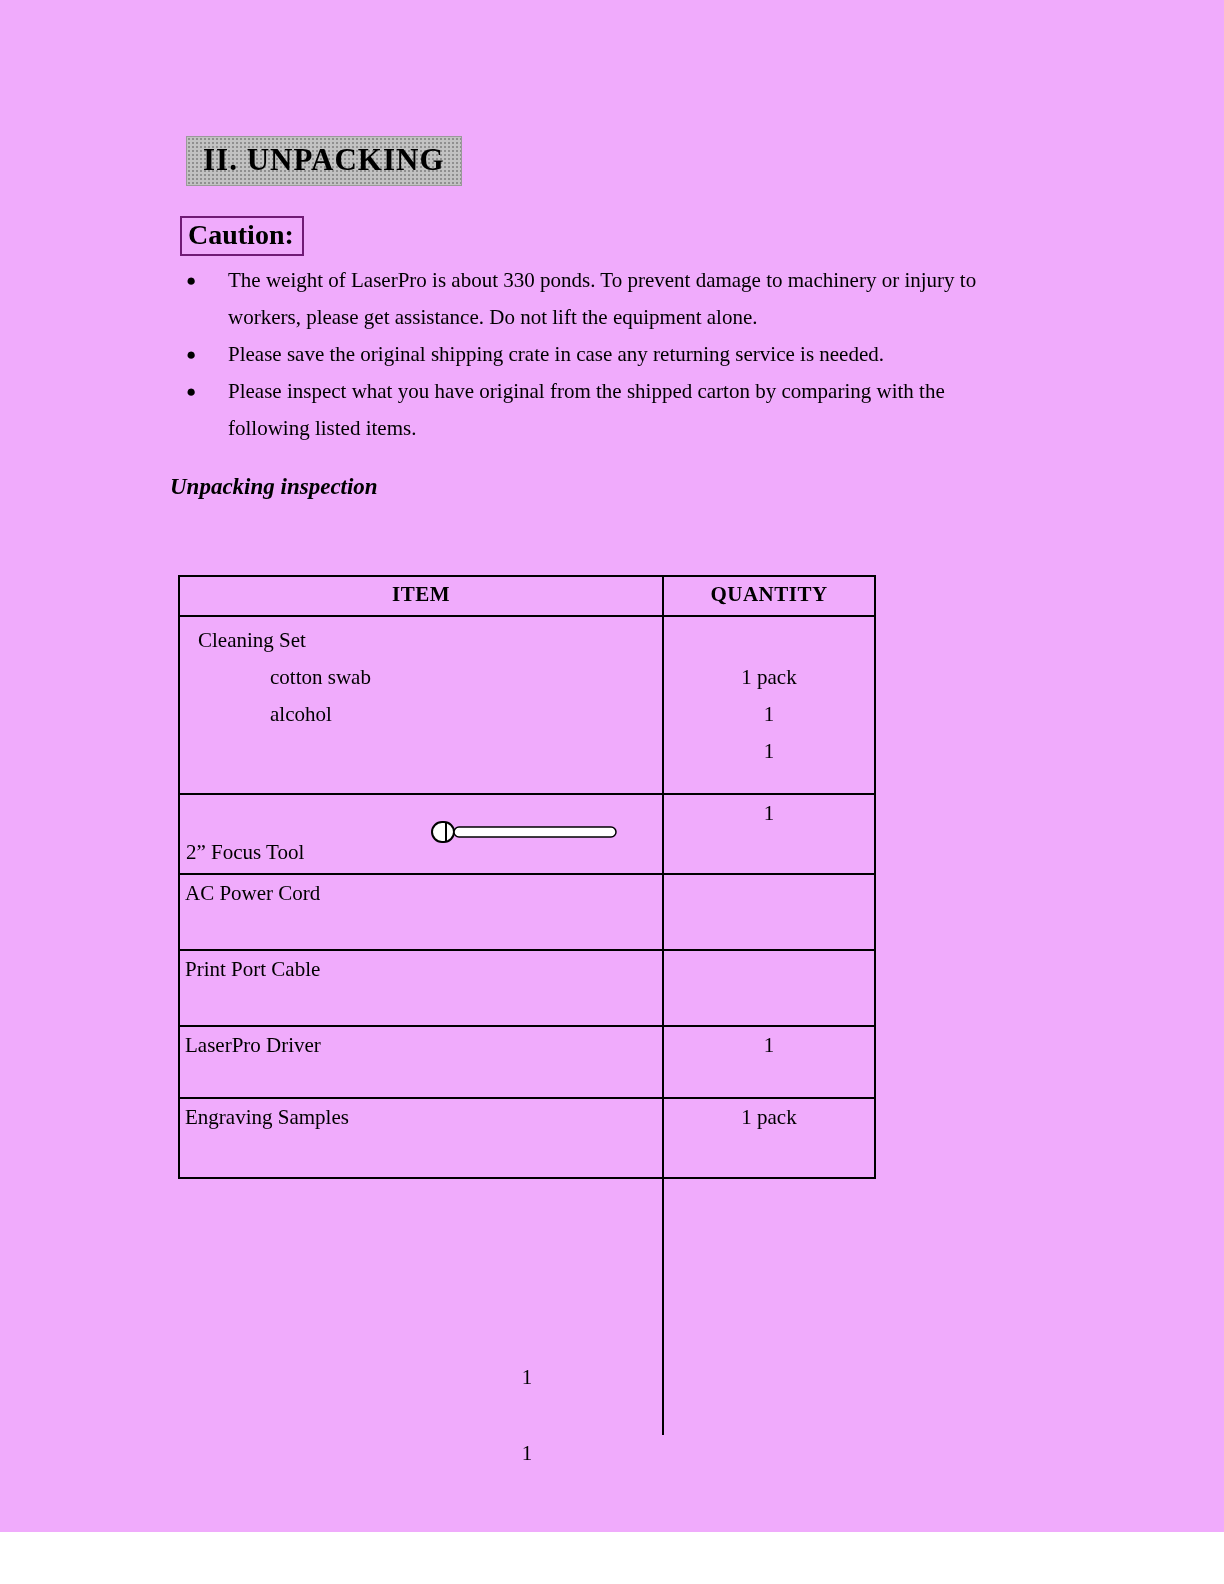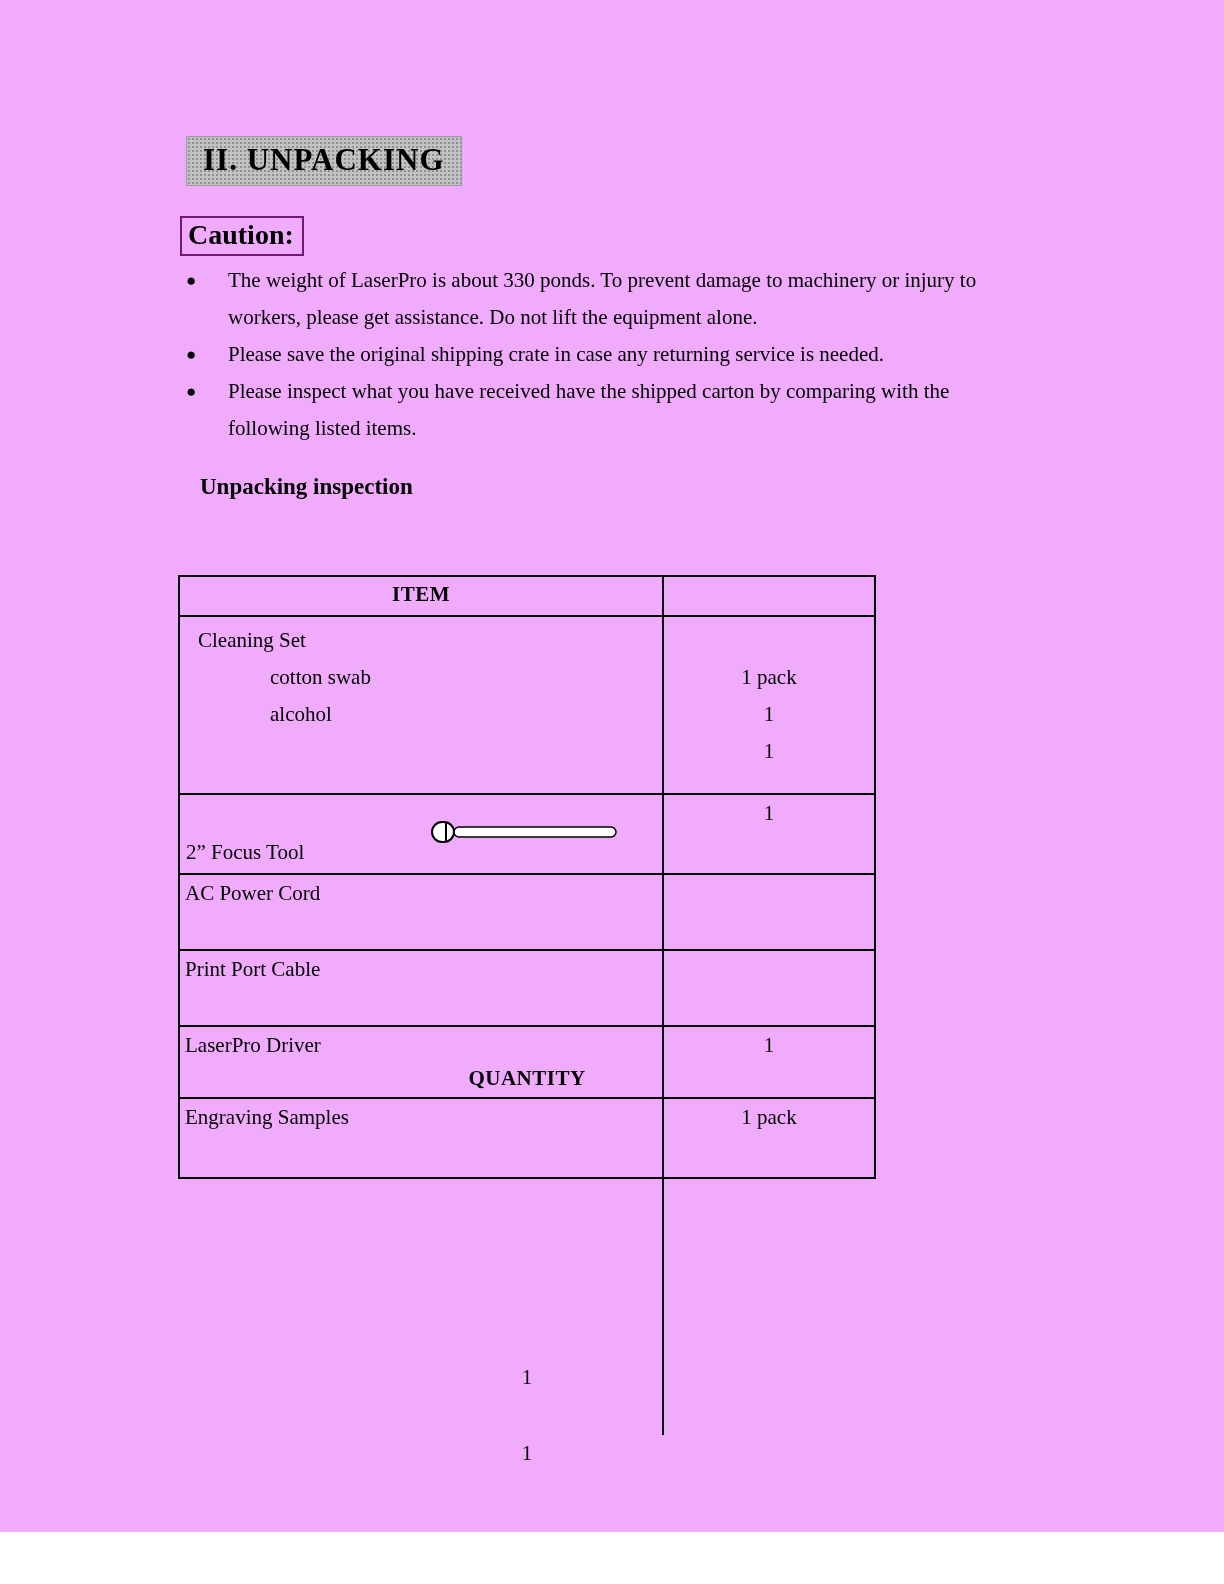--- a/index.html
+++ b/index.html
@@ -51,24 +51,25 @@
     font-size: 17px;
     line-height: 37px;
   }
   .bullet-text {
     font-size: 21px;
     line-height: 37px;
     width: 758px;
   }
   .subsection-title {
     position: absolute;
-    left: 200px;
+    left: 170px;
     top: 474px;
     font-size: 23px;
     font-weight: bold;
+    font-style: italic;
   }
   .intro-line {
     position: absolute;
     left: 186px;
     top: 513px;
     font-size: 21px;
   }
   .items-table {
     position: absolute;
     left: 178px;
@@ -83,21 +84,21 @@
     width: 484px;
     flex: 0 0 484px;
     border-right: 2px solid #000;
     position: relative;
   }
   .t-right {
     flex: 1;
     text-align: center;
     position: relative;
   }
-  .t-header { height: 38px; flex-direction: column; }
+  .t-header { height: 38px; }
   .t-header .t-left, .t-header .t-right {
     font-weight: bold;
     text-align: center;
     line-height: 34px;
     letter-spacing: 0.5px;
   }
   .row-cleaning { height: 178px; }
   .row-cleaning .t-left { padding: 4px 18px; }
   .cleaning-title { line-height: 38px; }
   .cleaning-sub { line-height: 37px; padding-left: 72px; }
@@ -151,21 +152,21 @@
     <div class="bullet-row">
       <span class="bullet-dot">●</span>
       <span class="bullet-text">The weight of LaserPro is about 330 ponds. To prevent damage to machinery or injury to workers, please get assistance. Do not lift the equipment alone.</span>
     </div>
     <div class="bullet-row">
       <span class="bullet-dot">●</span>
       <span class="bullet-text">Please save the original shipping crate in case any returning service is needed.</span>
     </div>
     <div class="bullet-row">
       <span class="bullet-dot">●</span>
-      <span class="bullet-text">Please inspect what you have received have the shipped carton by comparing with the following listed items.</span>
+      <span class="bullet-text">Please inspect what you have original from the shipped carton by comparing with the following listed items.</span>
     </div>
   </div>
 
   <div class="subsection-title">Unpacking inspection</div>
 
 
   <div class="items-table">
 
     <div class="t-row t-header">
       <div class="t-left">ITEM</div>

